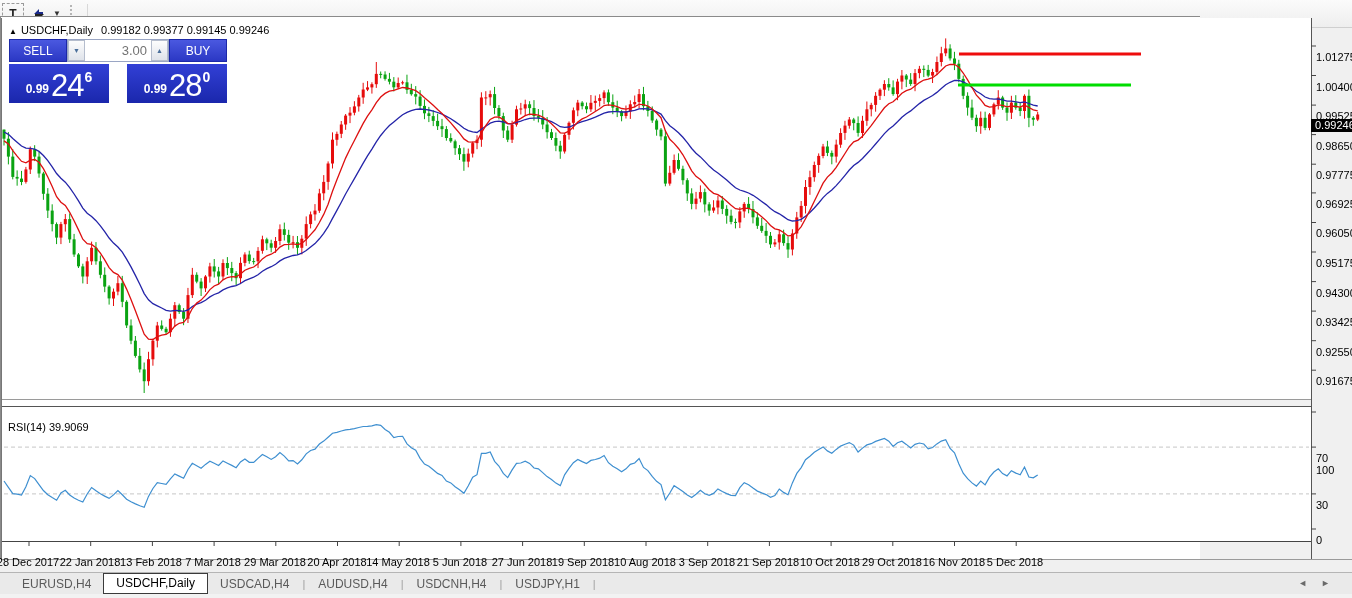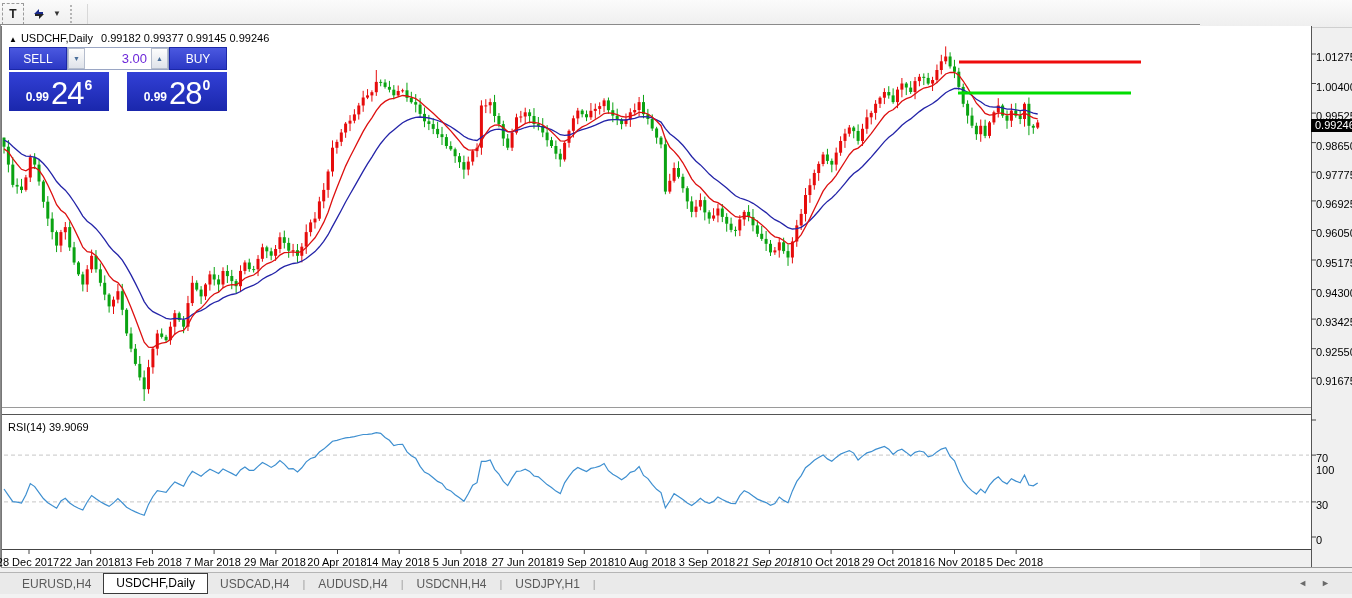--- a/index.html
+++ b/index.html
@@ -16,40 +16,40 @@
   #text-tool { width:20px; border:1px dashed #9a9a9a; font-weight:bold; font-size:12px; }
   #arrows-tool svg { display:block; }
   .caret { font-size:8px; color:#333; margin:0 3px 0 1px; }
   .grip { width:5px; height:18px; margin:0 6px; border-left:2px dotted #b5b5b5; }
   .tf-btn { height:20px; padding:0 7px; margin:0 3px; font-size:11px; color:#1a1a1a;
     display:flex; align-items:center; justify-content:center; border:1px solid transparent; }
   .tf-btn.active { background:#f7f7f7; border:1px solid #9a9a9a; }
   .group-sep { width:1px; height:20px; background:#d8d8d8; margin:0 6px; }
 
   
-  #chart-window { position:absolute; left:0; top:24px; width:1200px; height:543px;
+  #chart-window { position:absolute; left:0; top:16px; width:1200px; height:543px;
     background:#ffffff; border-top:1px solid #8a8a8a; border-left:1px solid #8a8a8a; }
   #chart-svg-holder, #chart-svg-holder svg { position:absolute; left:0; top:0; }
 
   #chart-title { position:absolute; left:8px; top:7px; font-size:11px; color:#000;
     white-space:nowrap; }
   #chart-title .tri { font-size:8px; margin-right:4px; }
   #chart-title .ohlc { margin-left:8px; }
 
   
   #trade-panel { position:absolute; left:8px; top:22px; width:218px; height:64px; }
   #panel-row1 { position:absolute; left:0; top:0; width:218px; height:23px; display:flex; }
   .trade-btn { width:58px; height:23px; color:#fff; font-size:12px;
     background:linear-gradient(#4a58e0,#2b38c4); border:1px solid #1c28a8;
     display:flex; align-items:center; justify-content:center; }
   #volume-box { width:102px; height:23px; background:#fff; border:1px solid #9aa6c4;
     display:flex; align-items:stretch; }
   .spin-btn { width:17px; background:linear-gradient(#fdfdfd,#dfe3ea); border:1px solid #b5bdcd;
     color:#4a6f9b; font-size:7px; display:flex; align-items:center; justify-content:center; }
-  #volume-value { flex:1; font-size:13px; color:#6d28d9; display:flex; align-items:center;
+  #volume-value { flex:1; font-size:13px; color:#737373; display:flex; align-items:center;
     justify-content:flex-end; padding-right:4px; }
   #panel-row2 { position:absolute; left:0; top:25px; width:218px; height:39px; display:flex; gap:18px; }
   .price-tile { flex:1; color:#fff; background:linear-gradient(#3240d6,#1a27ac);
     display:flex; align-items:flex-end; justify-content:center; padding-bottom:3px; }
   .pt-small { font-size:12px; font-weight:bold; margin:0 2px 4px 0; }
   .pt-big { font-size:31px; line-height:28px; letter-spacing:-1px; }
   .pt-sup { font-size:14px; font-weight:bold; margin:0 0 15px 1px; }
 
   
   .yl { position:absolute; left:1316px; font-size:11px; color:#000; white-space:nowrap; }
@@ -683,21 +683,21 @@
       <div class="xl" style="left: 151px; top: 556px;">13 Feb 2018</div>
       <div class="xl" style="left: 213px; top: 556px;">7 Mar 2018</div>
       <div class="xl" style="left: 275px; top: 556px;">29 Mar 2018</div>
       <div class="xl" style="left: 337px; top: 556px;">20 Apr 2018</div>
       <div class="xl" style="left: 398px; top: 556px;">14 May 2018</div>
       <div class="xl" style="left: 460px; top: 556px;">5 Jun 2018</div>
       <div class="xl" style="left: 522px; top: 556px;">27 Jun 2018</div>
       <div class="xl" style="left: 583px; top: 556px;">19 Sep 2018</div>
       <div class="xl" style="left: 645px; top: 556px;">10 Aug 2018</div>
       <div class="xl" style="left: 707px; top: 556px;">3 Sep 2018</div>
-      <div class="xl" style="left: 768px; top: 556px; font-style: italic;">21 Sep 2018</div>
+      <div class="xl" style="left: 768px; top: 556px;">21 Sep 2018</div>
       <div class="xl" style="left: 830px; top: 556px;">10 Oct 2018</div>
       <div class="xl" style="left: 892px; top: 556px;">29 Oct 2018</div>
       <div class="xl" style="left: 954px; top: 556px;">16 Nov 2018</div>
       <div class="xl" style="left: 1015px; top: 556px;">5 Dec 2018</div>
     </div>
   <div id="price-box" style="top: 119px;">0.99246</div>
   <div id="rsi-label">RSI(14) 39.9069</div>
 
   <div id="tabbar">
       <div class="tab">EURUSD,H4</div>

